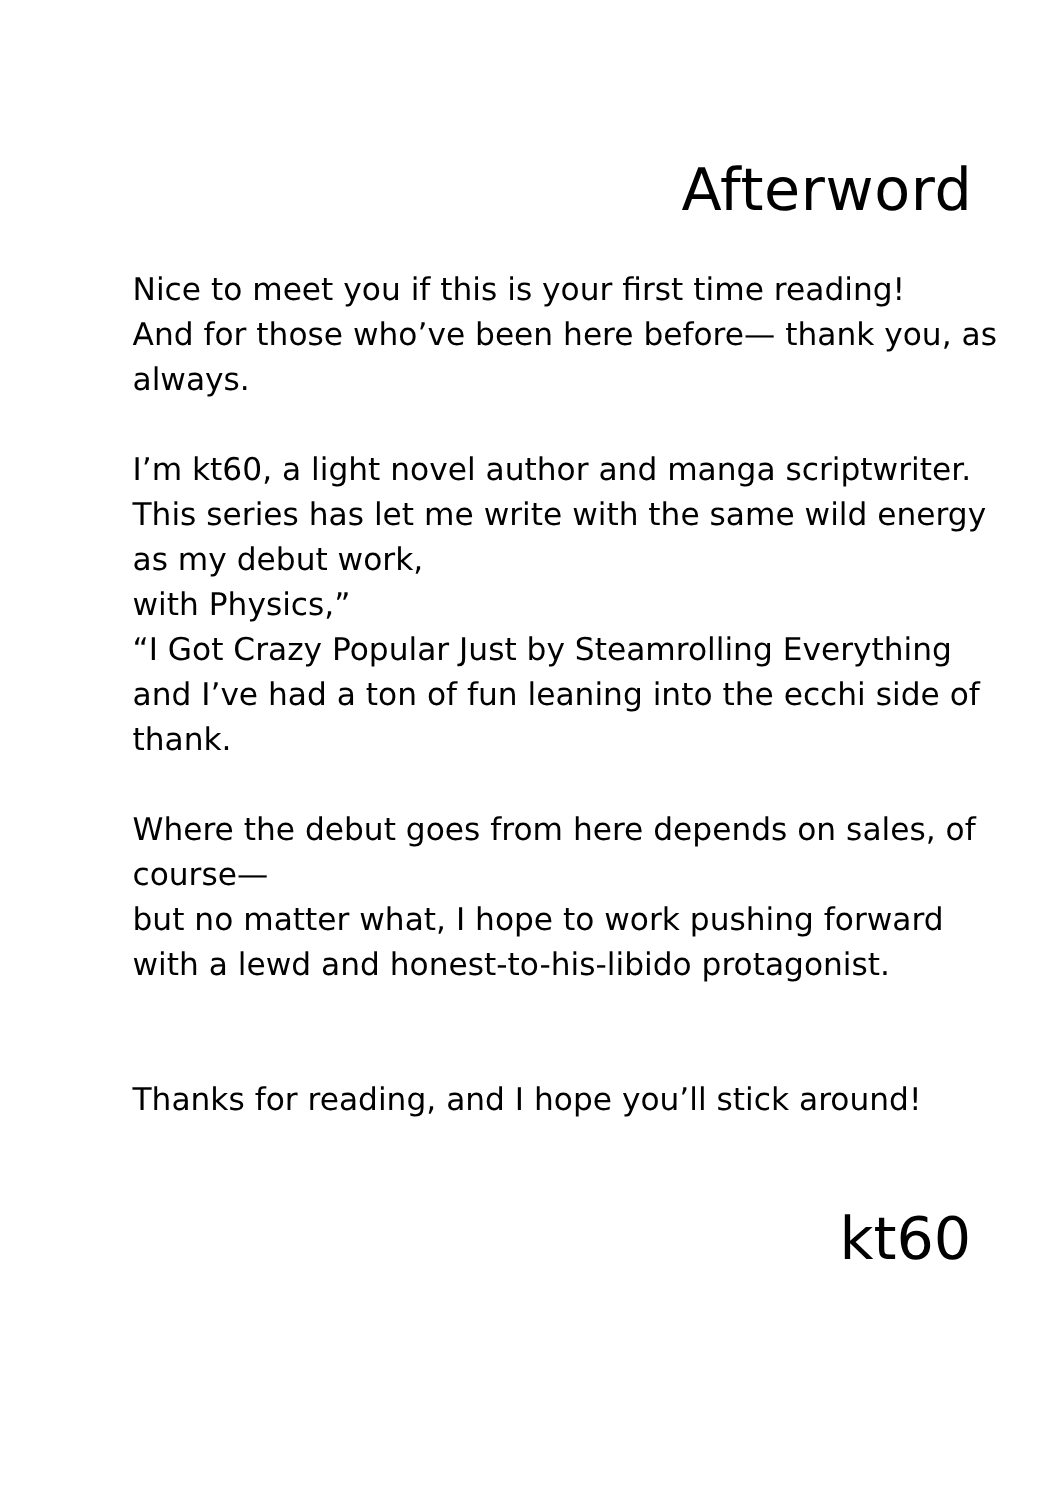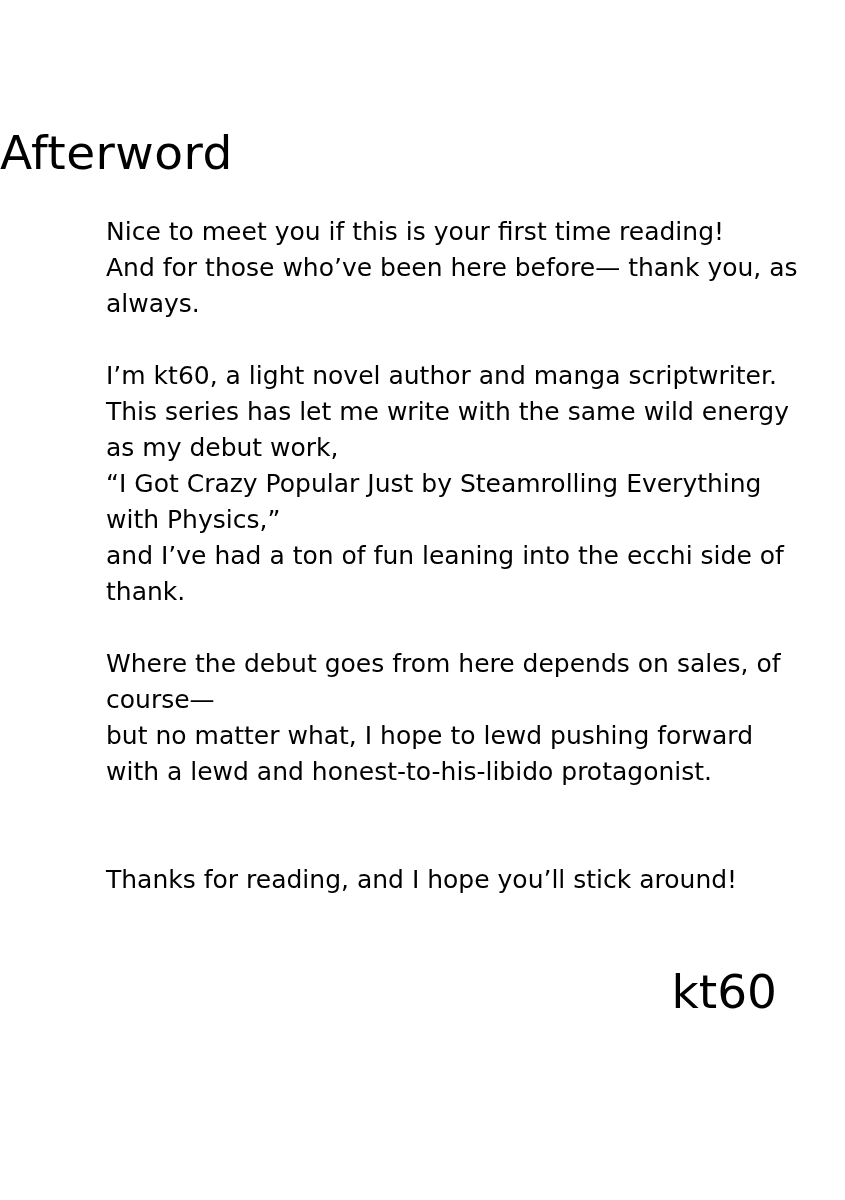--- a/index.html
+++ b/index.html
@@ -18,21 +18,21 @@
     position: relative;
     width: 845px;
     height: 1200px;
     box-sizing: border-box;
   }
   .title {
     position: absolute;
     top: 96px;
     left: 0;
     width: 778px;
-    text-align: left;
+    text-align: right;
     font-size: 47px;
     font-weight: 400;
     letter-spacing: 0.5px;
     line-height: 1.1;
   }
   .body-text {
     position: absolute;
     top: 214px;
     left: 106px;
     width: 712px;
@@ -74,30 +74,30 @@
     <p class="para">
       <span class="line">Nice to meet you if this is your first time reading!</span>
       <span class="line">And for those who’ve been here before— thank you, as</span>
       <span class="line">always.</span>
     </p>
 
     <p class="para">
       <span class="line">I’m kt60, a light novel author and manga scriptwriter.</span>
       <span class="line">This series has let me write with the same wild energy</span>
       <span class="line">as my debut work,</span>
+      <span class="line">with Physics,”</span>
       <span class="line">“I Got Crazy Popular Just by Steamrolling Everything</span>
-      <span class="line">with Physics,”</span>
       <span class="line">and I’ve had a ton of fun leaning into the ecchi side of</span>
       <span class="line">thank.</span>
     </p>
 
     <p class="para">
       <span class="line">Where the debut goes from here depends on sales, of</span>
       <span class="line">course—</span>
-      <span class="line">but no matter what, I hope to lewd pushing forward</span>
+      <span class="line">but no matter what, I hope to work pushing forward</span>
       <span class="line">with a lewd and honest-to-his-libido protagonist.</span>
     </p>
 
     <div class="spacer-para"></div>
 
     <p class="para">
       <span class="line">Thanks for reading, and I hope you’ll stick around!</span>
     </p>
 
   </div>

